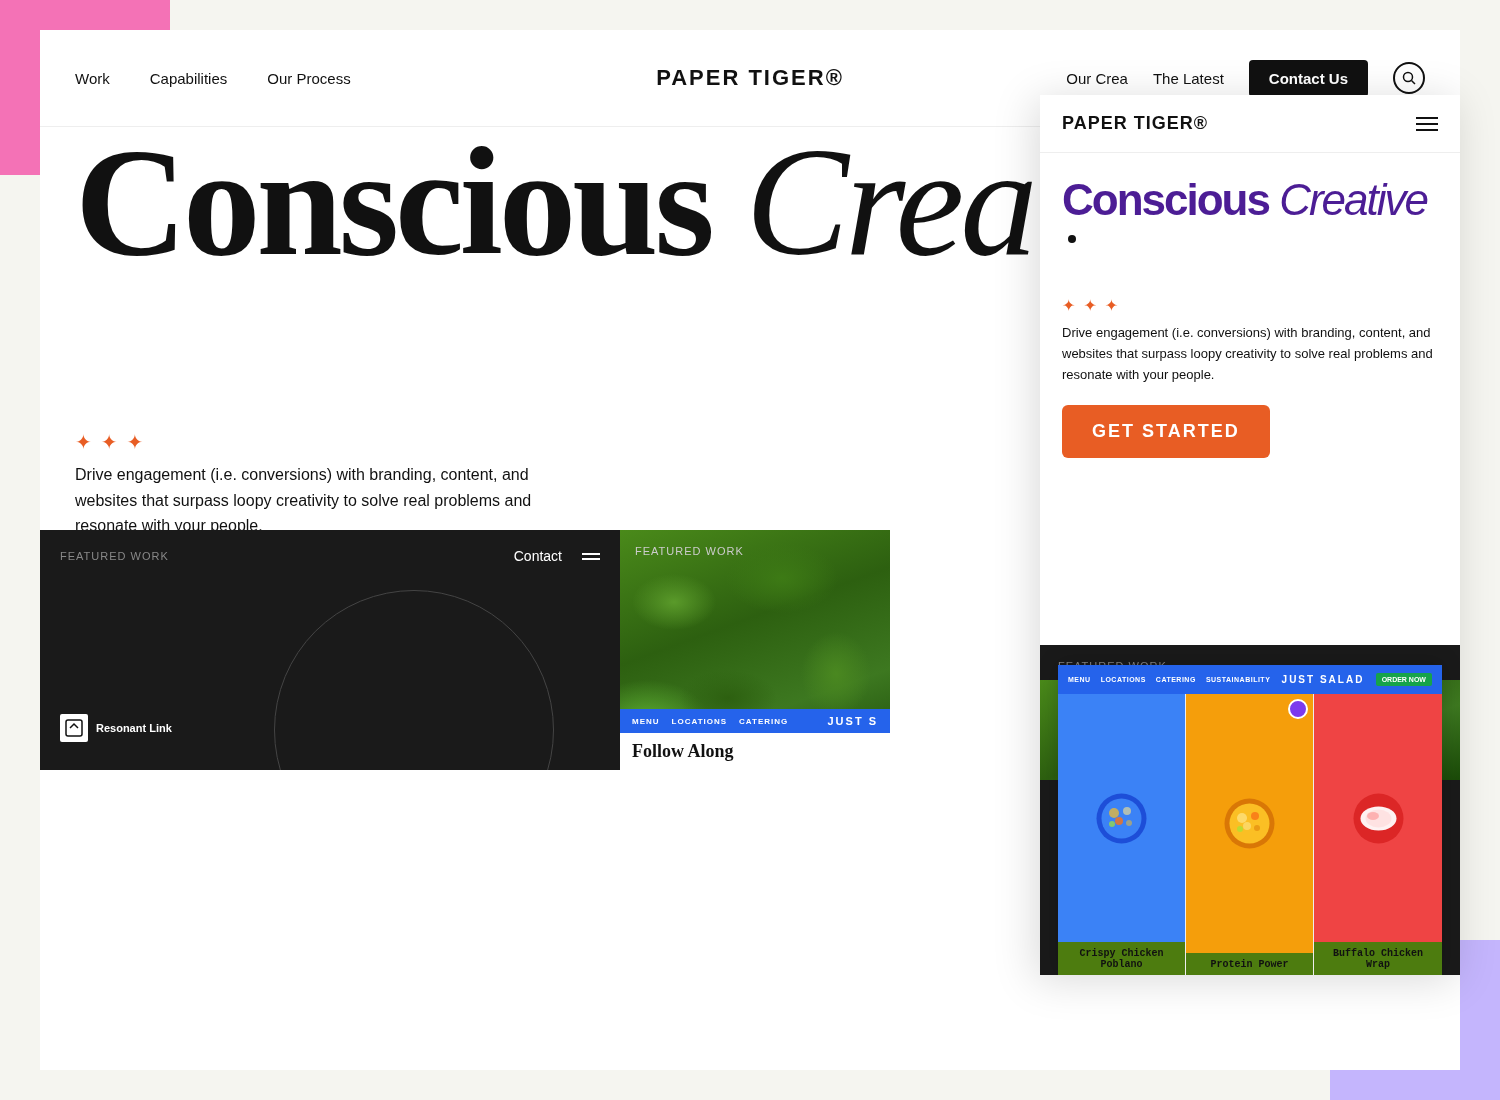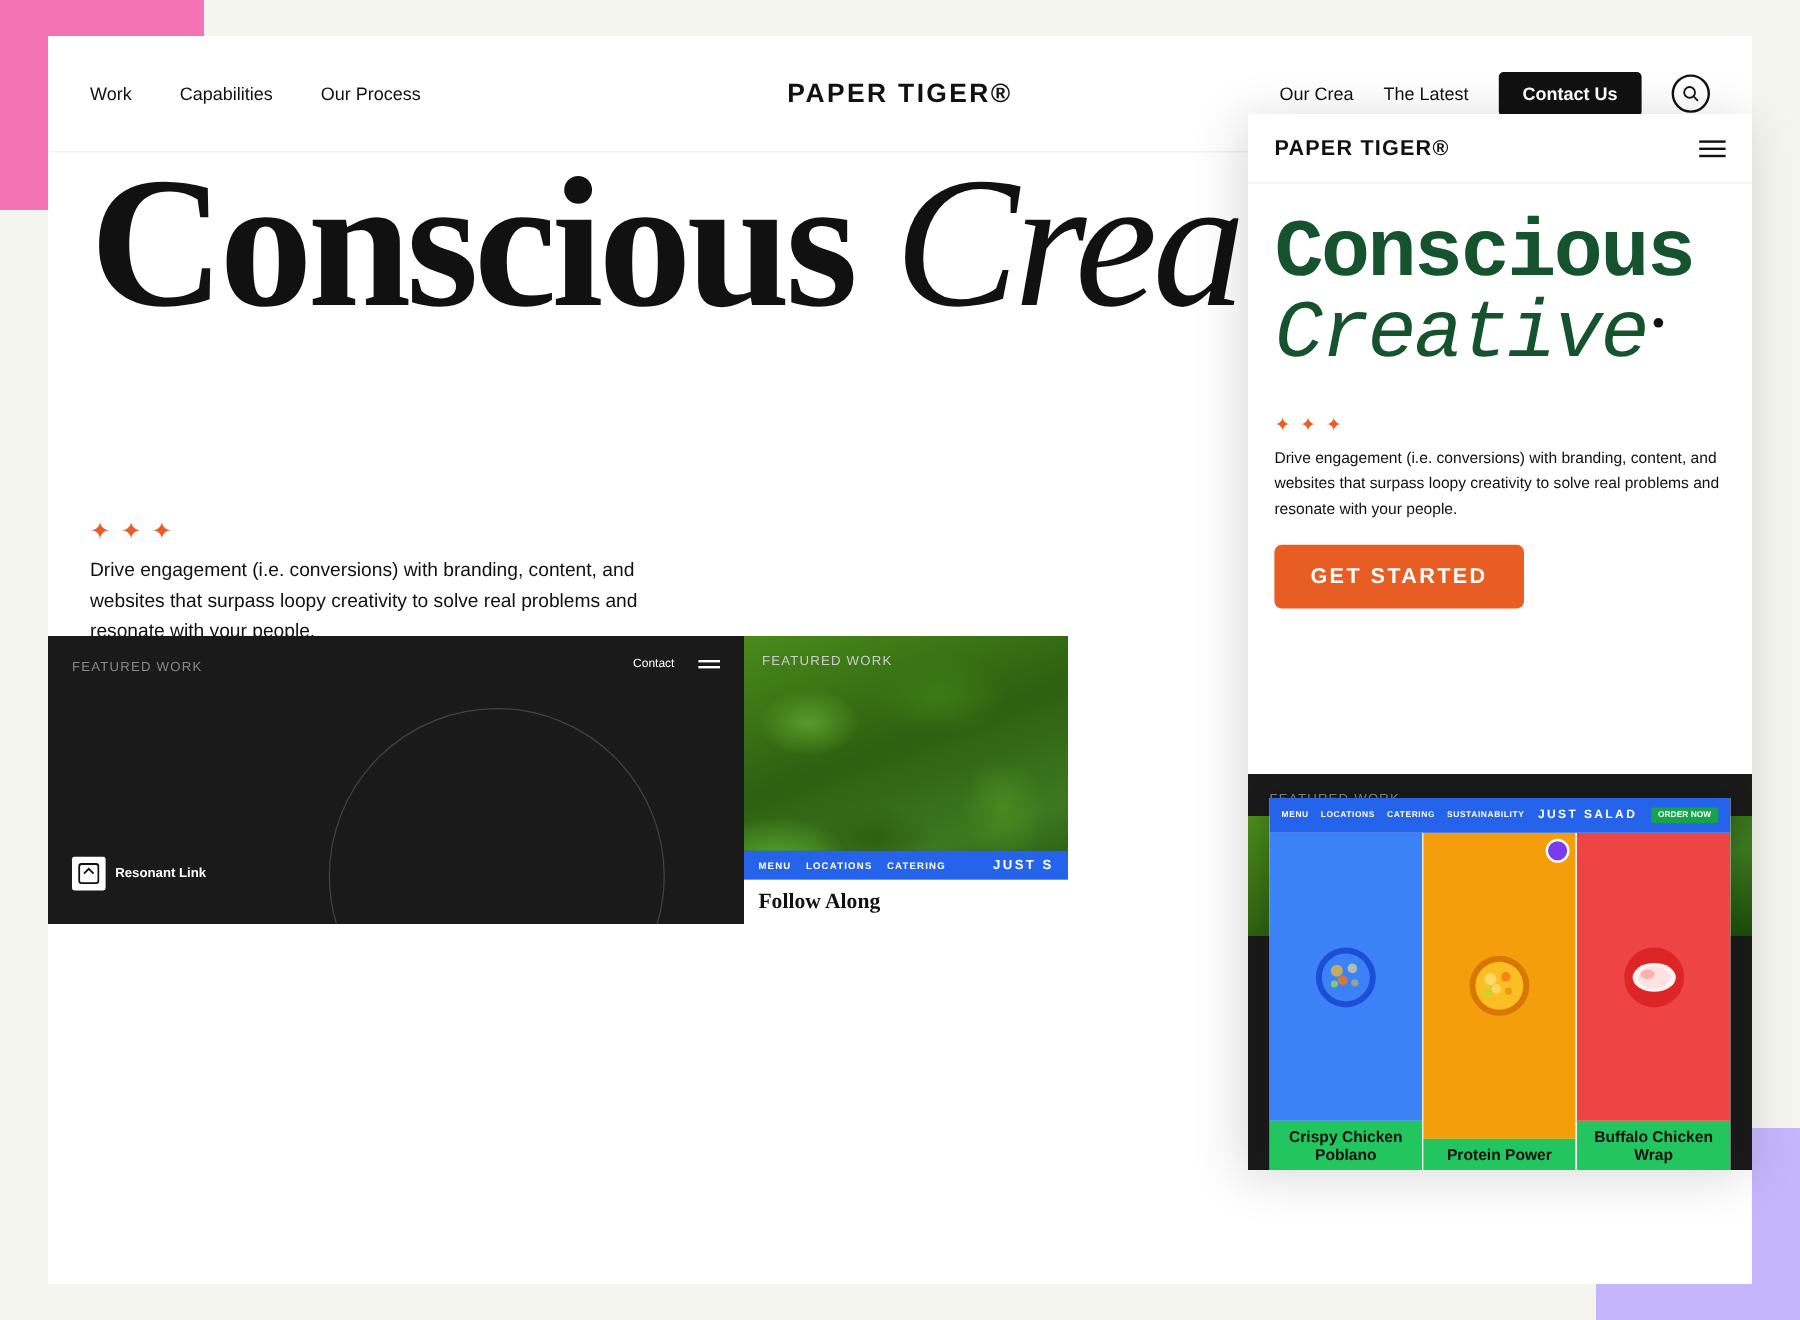--- a/index.html
+++ b/index.html
@@ -263,21 +263,21 @@
       top: 18px;
       right: 20px;
       display: flex;
       align-items: center;
       gap: 20px;
     }
 
     .contact-bar-text {
       color: #fff;
       font-family: Arial, sans-serif;
-      font-size: 10px;
+      font-size: 14px;
     }
 
     .contact-bar-lines {
       display: flex;
       flex-direction: column;
       gap: 3px;
     }
 
     .contact-bar-line {
       width: 18px;
@@ -380,25 +380,25 @@
       cursor: pointer;
     }
 
     .mobile-menu-line {
       width: 22px;
       height: 2px;
       background: #111;
     }
 
     .mobile-hero-title {
-      font-size: 68px;
+      font-size: 44px;
       font-weight: 900;
       line-height: 1;
-      color: #14532d;
-      font-family: Liberation Mono, monospace;
+      color: #4c1d95;
+      font-family: Liberation Sans, sans-serif;
       letter-spacing: -2px;
       padding: 25px 22px 0;
     }
 
     .mobile-hero-italic {
       font-style: italic;
       font-weight: 400;
     }
 
     .mobile-dot {
@@ -548,26 +548,26 @@
       justify-content: center;
       font-size: 40px;
     }
 
     .product-img-1 { background: #3b82f6; }
     .product-img-2 { background: #f59e0b; }
     .product-img-3 { background: #ef4444; }
 
     .mobile-js-product-name {
       padding: 6px 5px;
-      font-family: Liberation Sans, sans-serif;
-      font-size: 13px;
+      font-family: Liberation Mono, monospace;
+      font-size: 10px;
       font-weight: 600;
       color: #111;
       text-align: center;
-      background: #22c55e;
+      background: #4d7c0f;
     }
 
     
     .purple-block {
       position: absolute;
       bottom: 0;
       right: 0;
       width: 170px;
       height: 160px;
       background: #c4b5fd;

